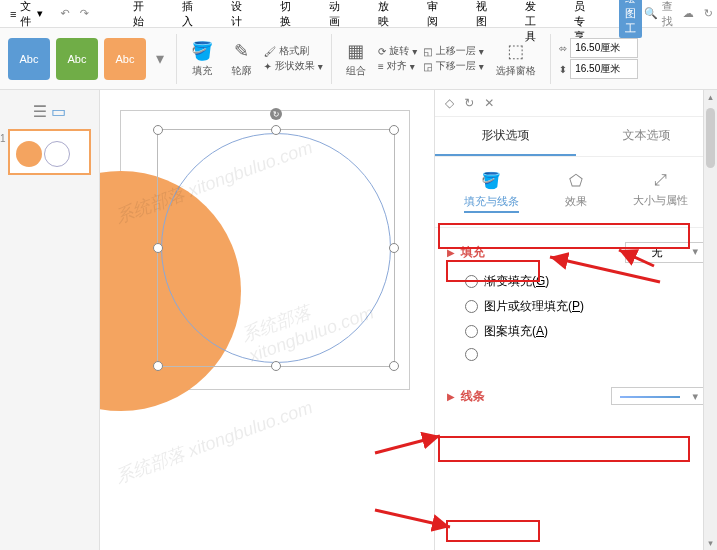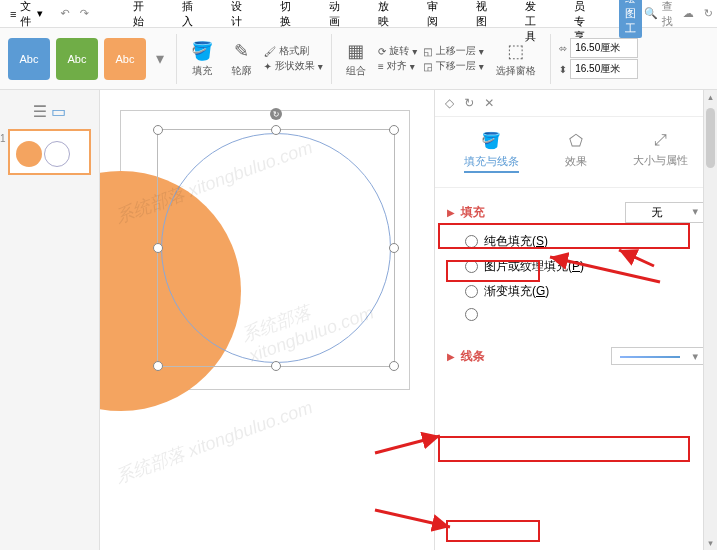--- a/index.html
+++ b/index.html
@@ -234,20 +234,24 @@
   </div>
 
   <div class="panel" style="position:relative">
     <div class="panel-head">
       <span class="icons">
         <span>◇</span>
         <span>↻</span>
         <span>✕</span>
       </span>
     </div>
+    <div class="panel-tabs">
+      <div class="panel-tab active">形状选项</div>
+      <div class="panel-tab">文本选项</div>
+    </div>
     <div class="panel-subtabs">
       <div class="subtab active">
           <span class="ico">🪣</span>
           <span class="lbl">填充与线条</span>
         </div>
       <div class="subtab">
           <span class="ico">⬠</span>
           <span class="lbl">效果</span>
         </div>
       <div class="subtab">
@@ -258,29 +262,29 @@
 
     <div class="section">
       <div class="section-head">
         <span class="tri">▶</span>
         <span class="name">填充</span>
         <span class="sel"><span>无</span></span>
       </div>
       <div class="radio-list">
         <label class="radio-item">
             <input type="radio" name="fill" style="">
-            <span><span>纯色填充</span>(<span class="underline">S</span>)</span>
+            <span><span>渐变填充</span>(<span class="underline">G</span>)</span>
           </label>
         <label class="radio-item">
             <input type="radio" name="fill" style="">
             <span><span>图片或纹理填充</span>(<span class="underline">P</span>)</span>
           </label>
         <label class="radio-item">
             <input type="radio" name="fill" style="">
-            <span><span>渐变填充</span>(<span class="underline">G</span>)</span>
+            <span><span>图案填充</span>(<span class="underline">A</span>)</span>
           </label>
         <label class="radio-item">
             <input type="radio" name="fill" style="">
           </label>
       </div>
     </div>
 
     <div class="section">
       <div class="section-head">
         <span class="tri">▶</span>

